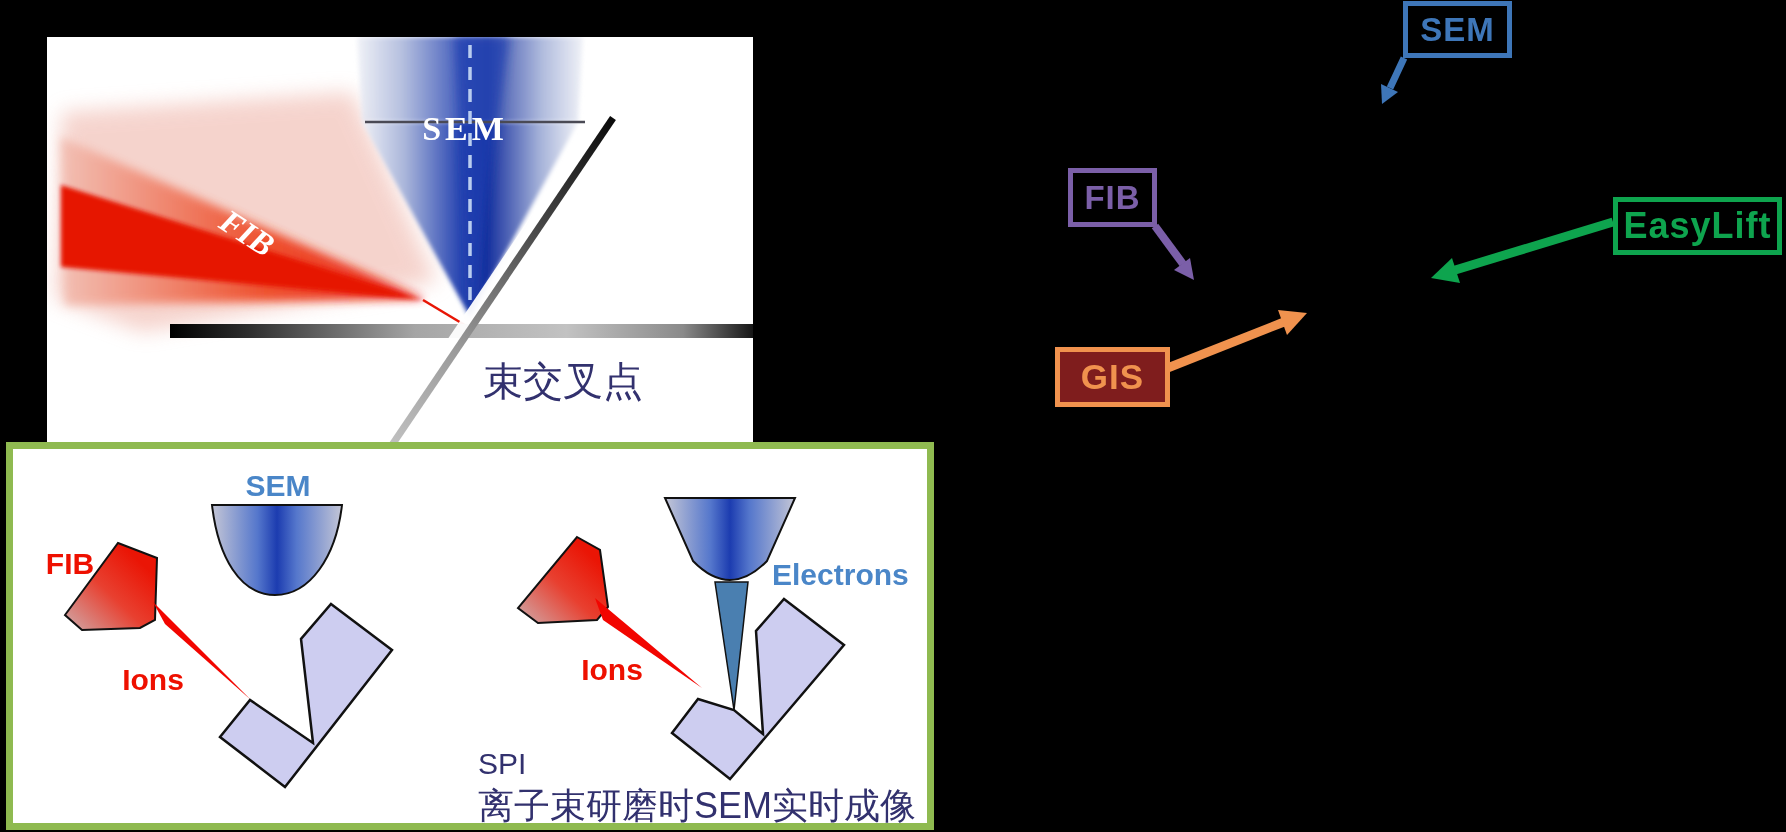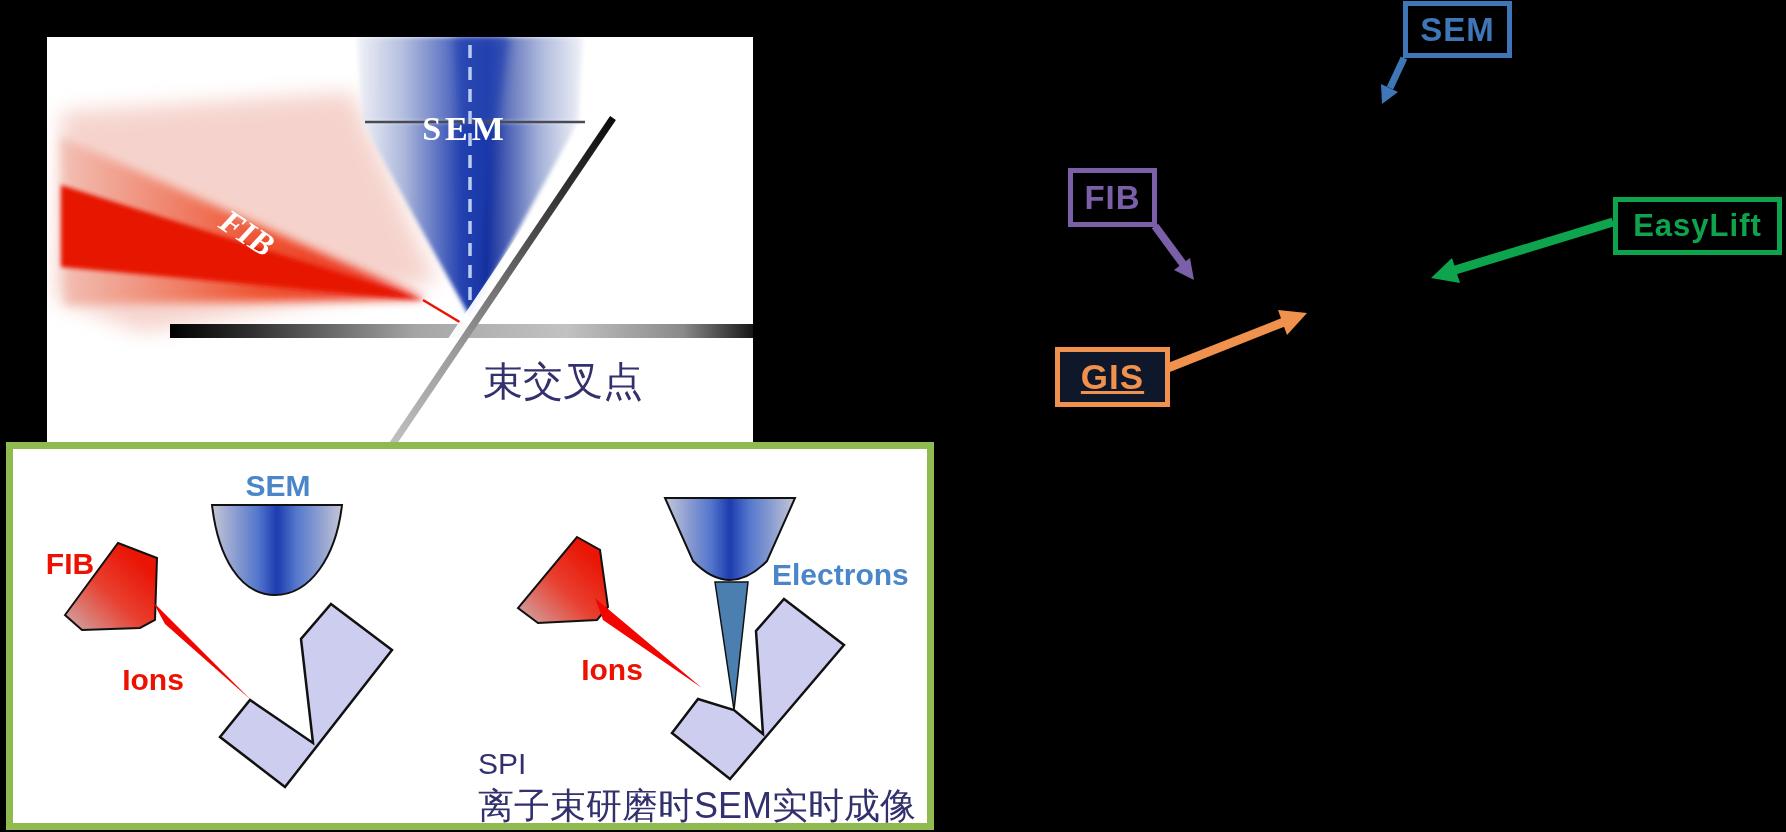--- a/index.html
+++ b/index.html
@@ -30,22 +30,22 @@
     background:#ffffff;border:7px solid var(--panel-border);
     box-sizing:border-box;
   }
   .spi-panel svg{position:absolute;left:0;top:0;}
   .callout{
     position:absolute;display:flex;align-items:center;justify-content:center;
     box-sizing:border-box;font-weight:bold;letter-spacing:1px;z-index:3;
   }
   .callout.sem{left:1403px;top:1px;width:109px;height:57px;border:5px solid var(--callout-sem);color:var(--callout-sem);font-size:33px;}
   .callout.fib{left:1068px;top:168px;width:89px;height:59px;border:5px solid var(--callout-fib);color:var(--callout-fib);font-size:33px;}
-  .callout.gis{left:1055px;top:347px;width:115px;height:60px;border:5px solid var(--callout-gis);color:var(--callout-gis);font-size:35px;background:#0f172a;text-decoration:underline;}
-  .callout.easylift{left:1613px;top:197px;width:169px;height:58px;border:5px solid var(--callout-easylift);color:var(--callout-easylift);font-size:31px;}
+  .callout.gis{left:1055px;top:347px;width:115px;height:60px;border:5px solid var(--callout-gis);color:var(--callout-gis);font-size:35px;background:#7f1d1d;}
+  .callout.easylift{left:1613px;top:197px;width:169px;height:58px;border:5px solid var(--callout-easylift);color:var(--callout-easylift);font-size:36px;}
   .arrow-overlay{position:absolute;left:0;top:0;z-index:2;pointer-events:none;}
   
   text{font-family:"Liberation Sans",sans-serif;}
   .t-blue{fill:var(--diagram-blue);font-size:30px;font-weight:600;}
   .t-red{fill:var(--red);font-size:30px;font-weight:600;}
   .t-navy-sm{fill:var(--navy);font-size:30px;font-weight:500;}
   .t-navy-lg{fill:var(--navy);font-size:36px;font-weight:500;}
   .t-caption{fill:var(--navy);font-size:40px;font-family:"Liberation Serif","DejaVu Serif",serif;}
   .t-sem-white{fill:#ffffff;font-size:34px;font-weight:bold;letter-spacing:4px;font-family:"Liberation Serif","DejaVu Serif",serif;}
   .t-fib-white{fill:#ffffff;font-size:33px;font-weight:bold;font-style:italic;font-family:"Liberation Serif","DejaVu Serif",serif;}

